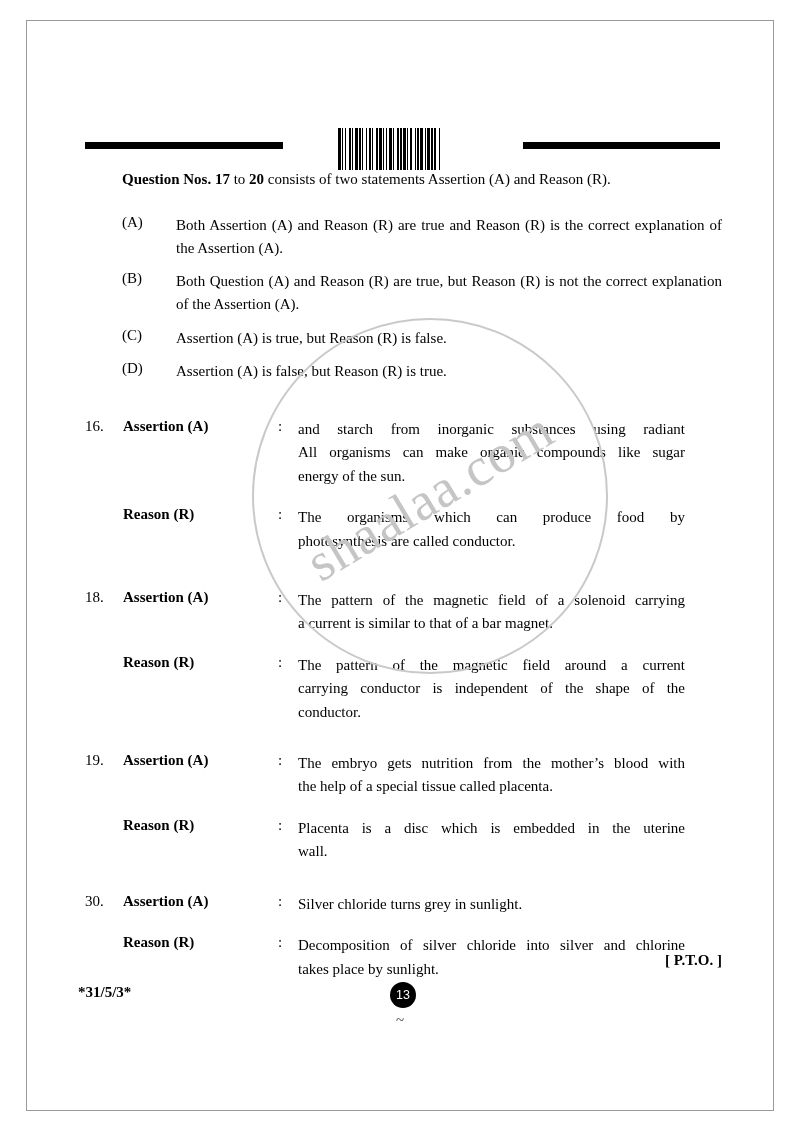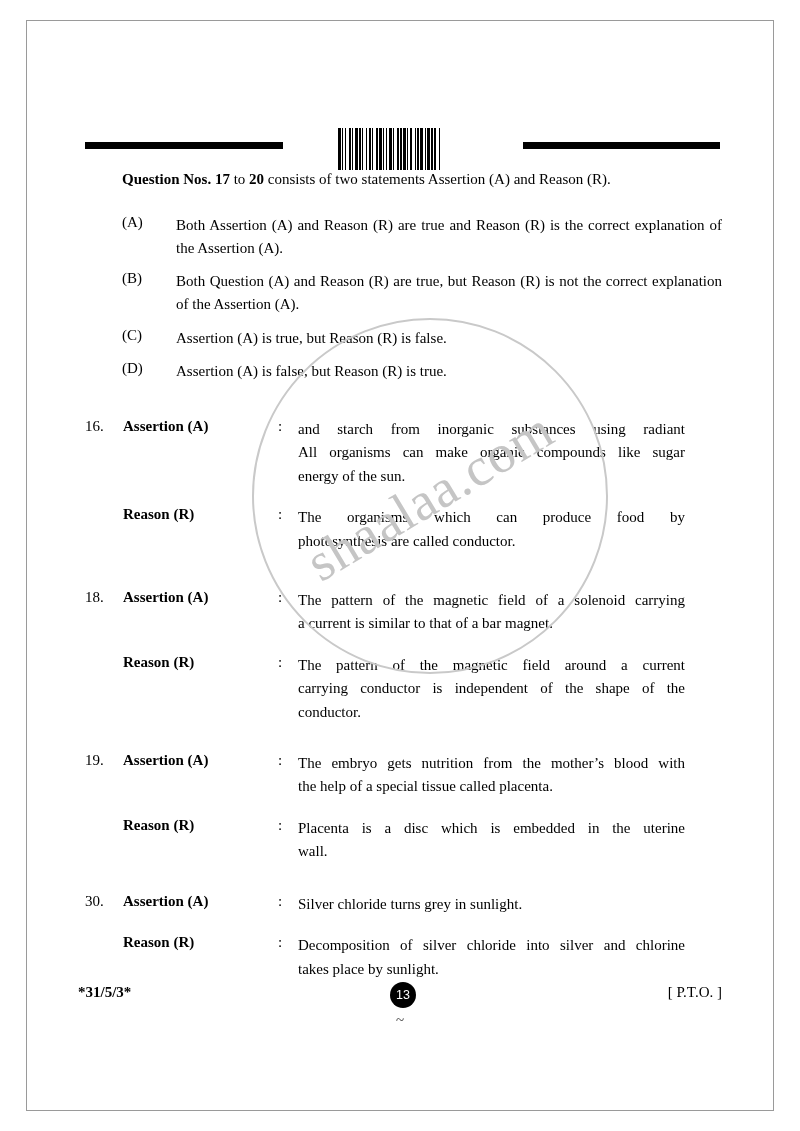--- a/index.html
+++ b/index.html
@@ -192,22 +192,22 @@
   .footer-left {
     position: absolute;
     left: 78px;
     top: 984px;
     font-weight: bold;
     font-size: 15px;
   }
   .footer-right {
     position: absolute;
     right: 78px;
-    top: 984px;
-    font-weight: normal;
+    top: 952px;
+    font-weight: bold;
     font-size: 15px;
   }
   .page-badge {
     position: absolute;
     left: 390px;
     top: 982px;
     width: 26px;
     height: 26px;
     border-radius: 50%;
     background: #000;

